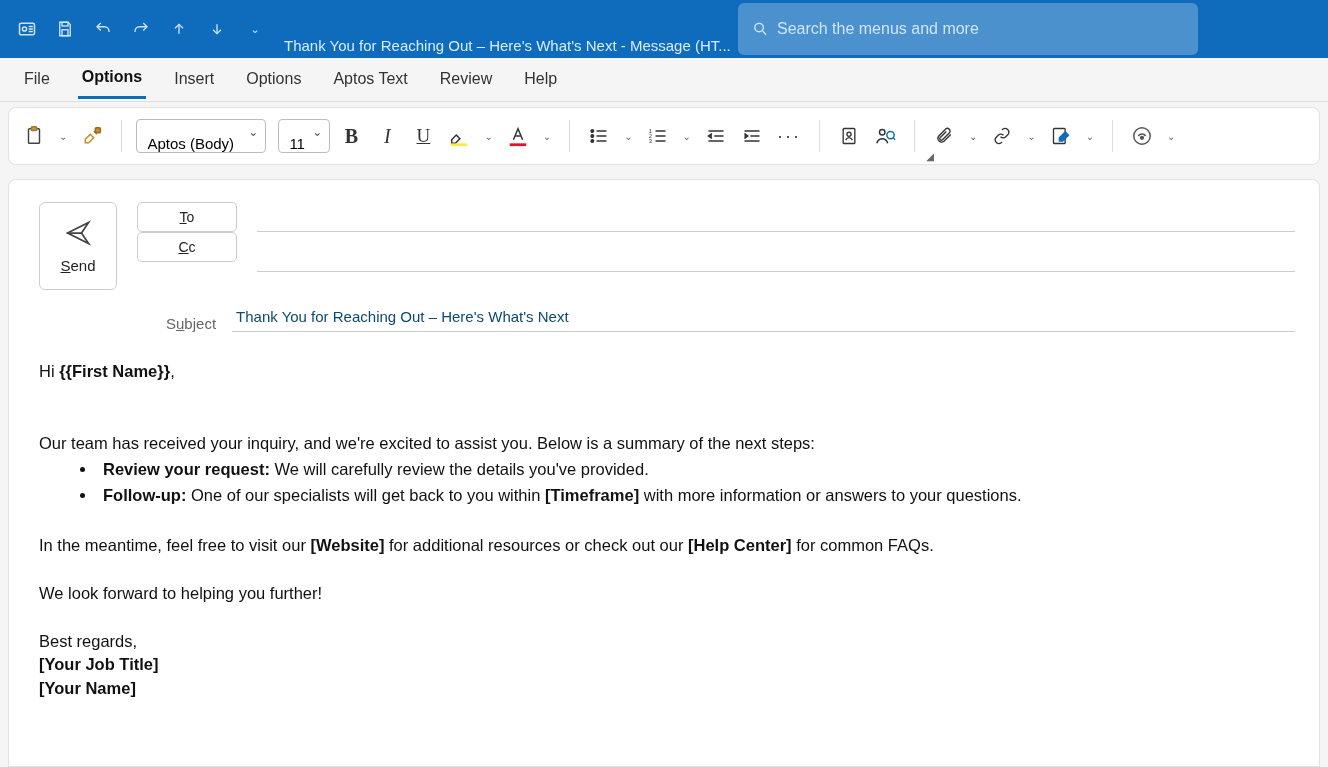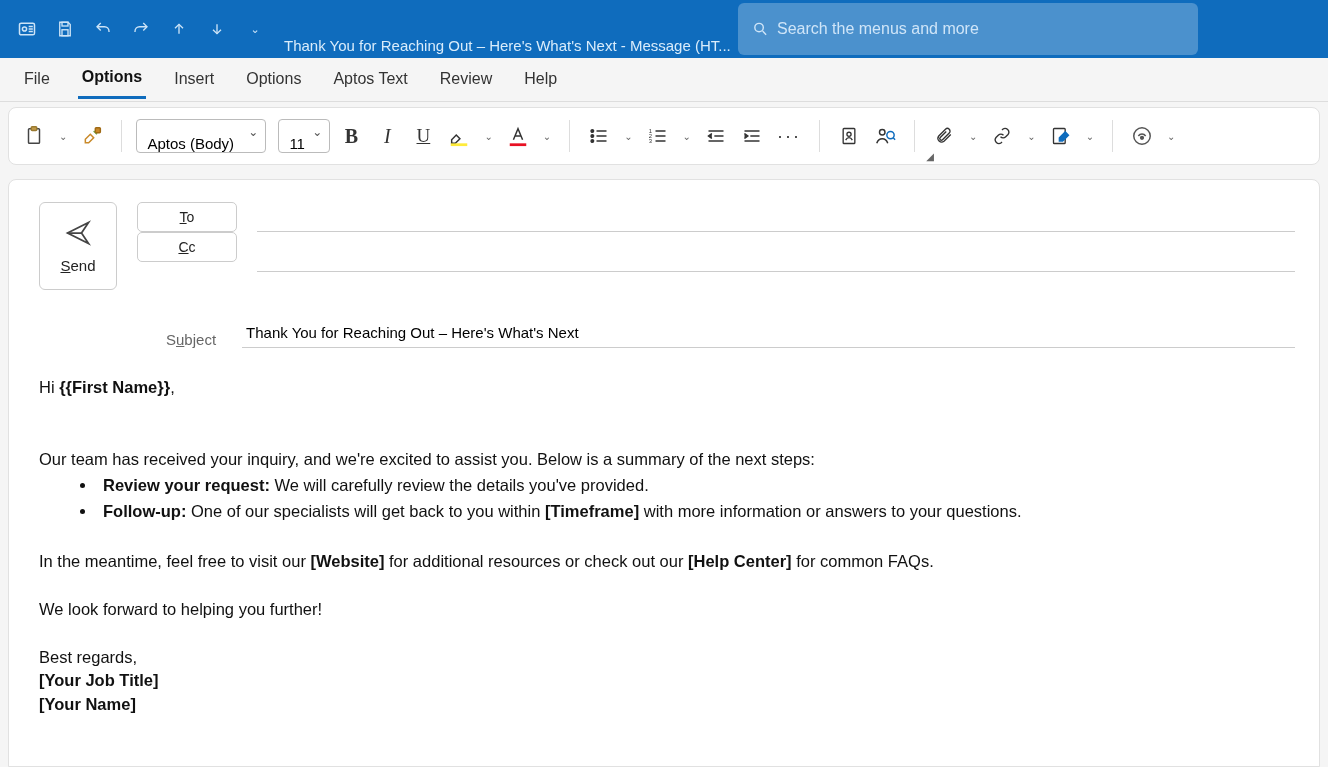--- a/index.html
+++ b/index.html
@@ -204,28 +204,28 @@
     border-bottom: 1px solid #ccc;
     display: flex;
     align-items: center;
     padding: 0 4px;
   }
   .field-line input {
     border: none;
     outline: none;
     width: 100%;
     font-size: 15px;
-    color: #000000;
+    color: #0c4a6e;
   }
   .field-gap { height: 10px; }
   .subject-row {
     display: flex;
     align-items: flex-end;
-    gap: 26px;
-    margin-top: 28px;
+    gap: 16px;
+    margin-top: 12px;
     margin-left: 127px;
   }
   .subject-label { color: #666; font-size: 15px; }
   .subject-label .u { text-decoration: underline; }
   .body {
     margin-top: 28px;
     font-size: 16.5px;
     line-height: 1.45;
     color: #111;
     font-family: Aptos, "Segoe UI", Arial, sans-serif;

